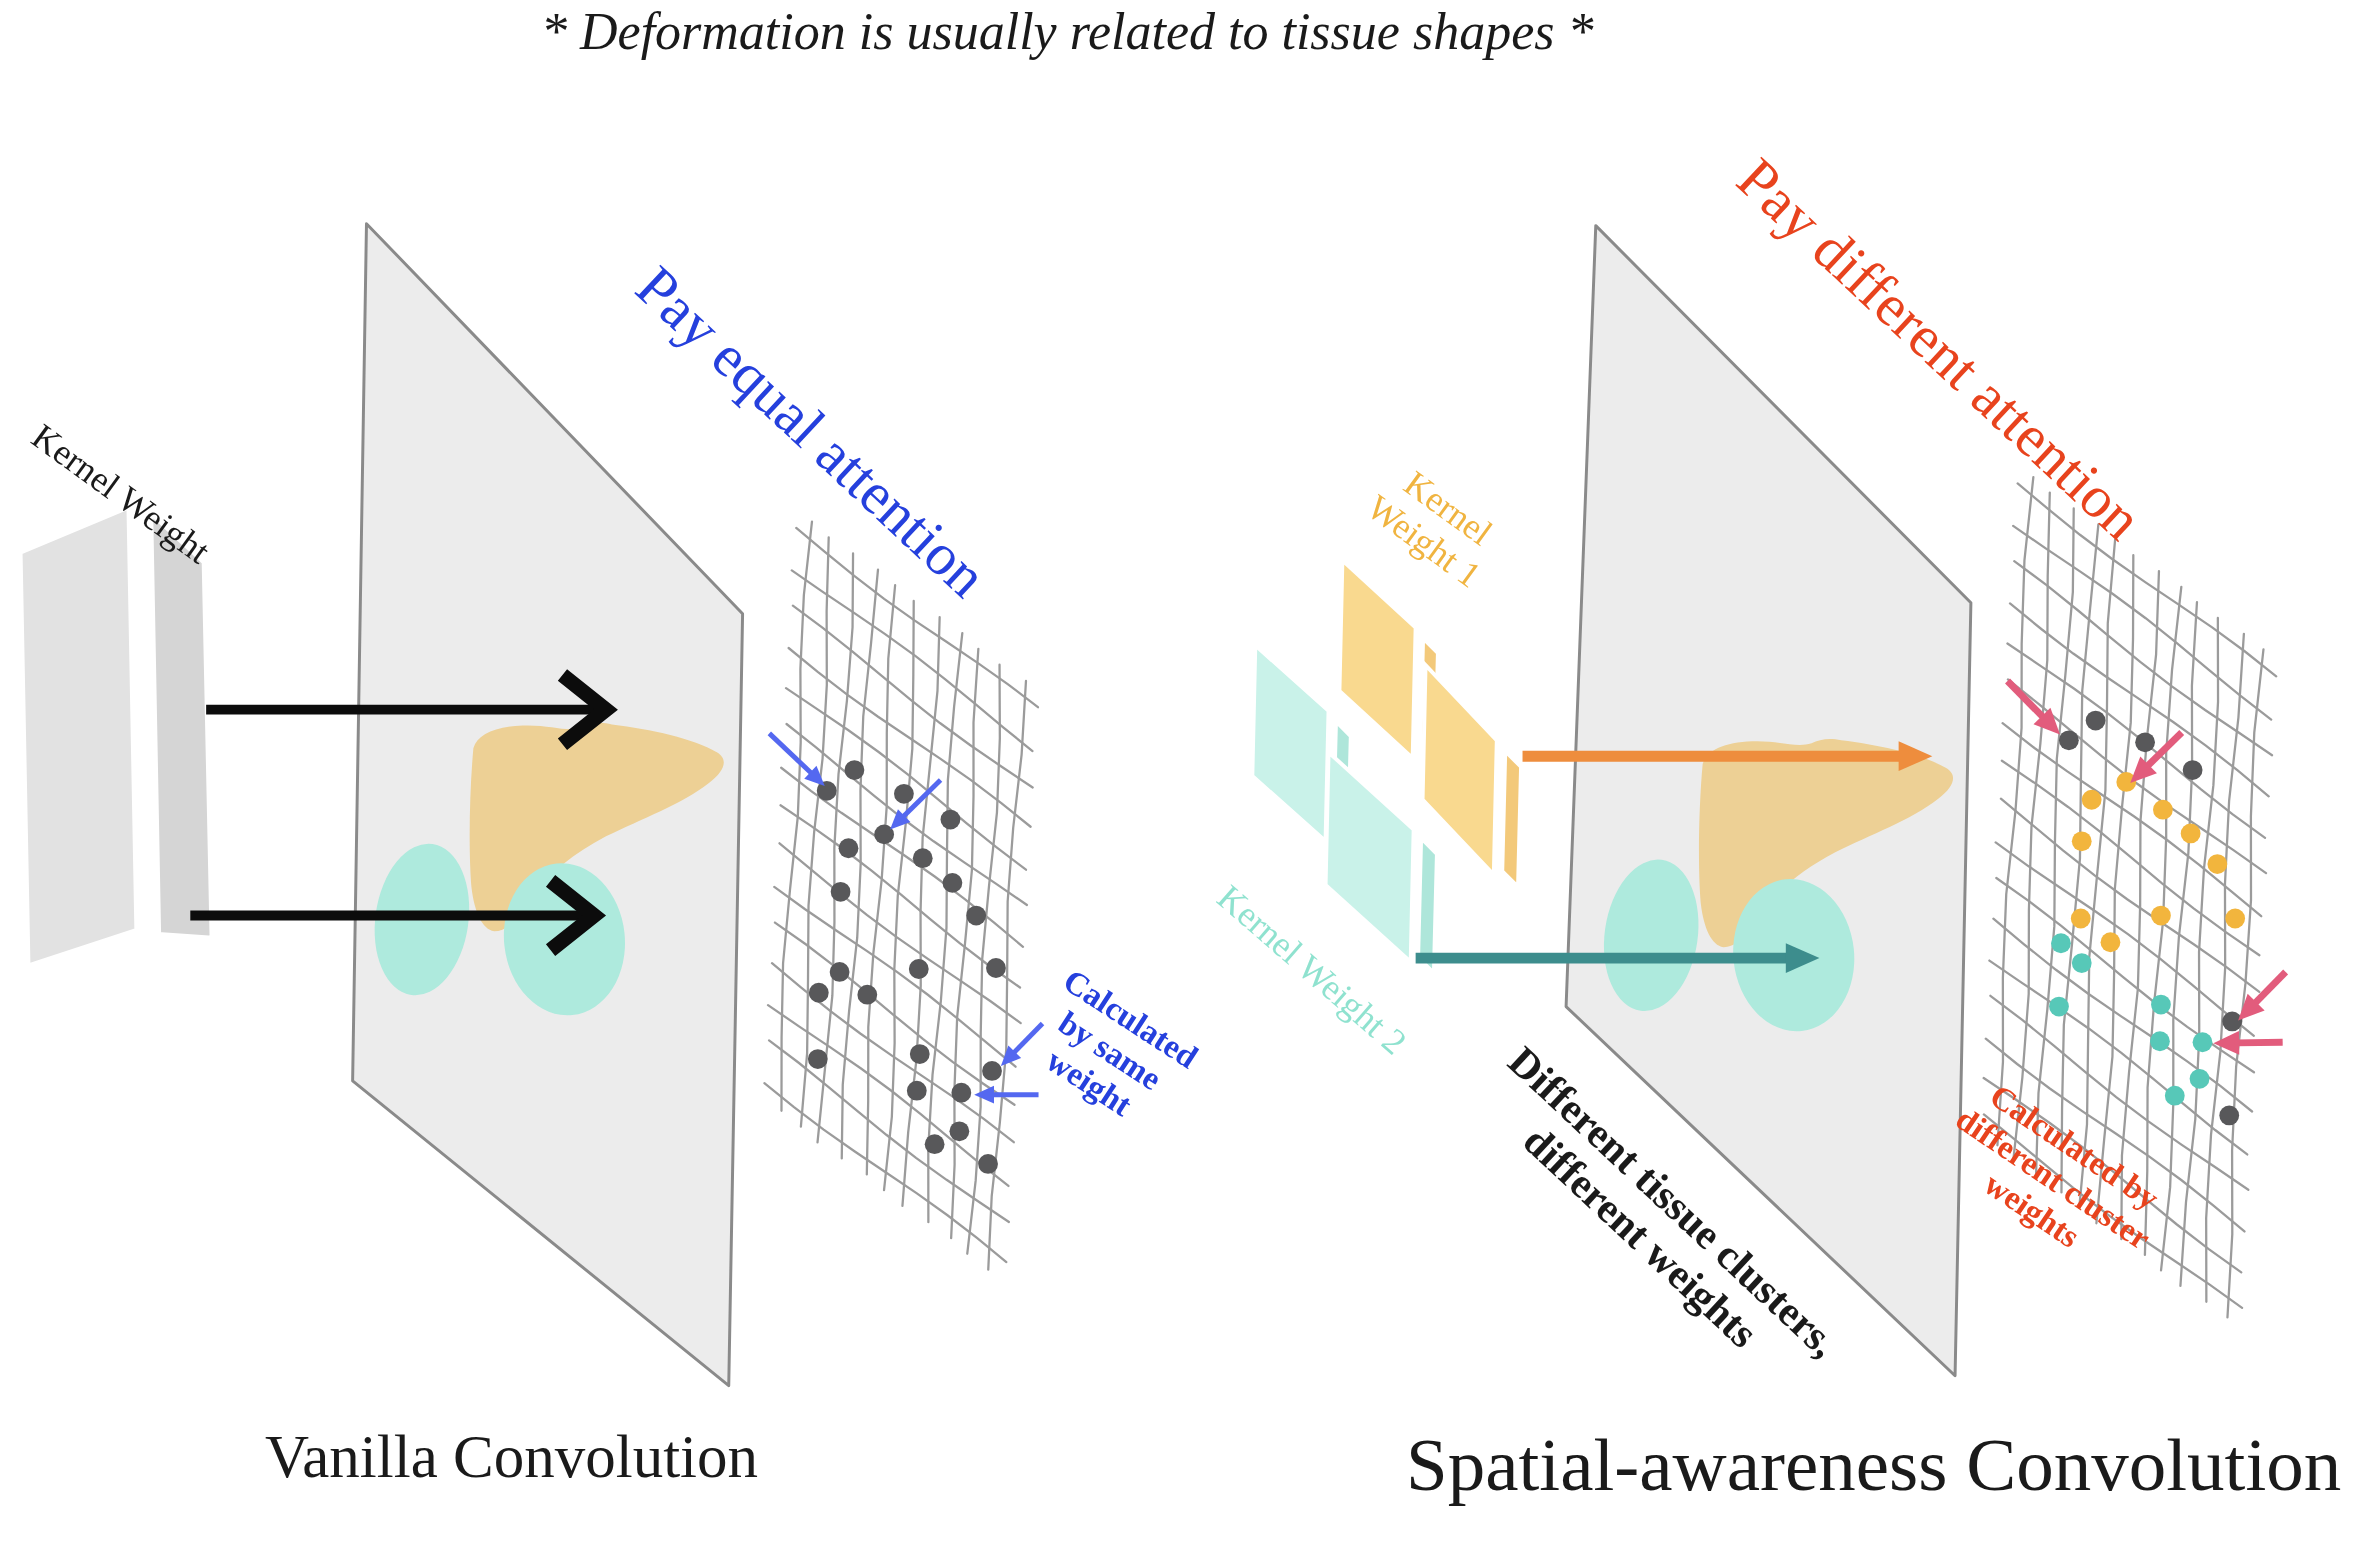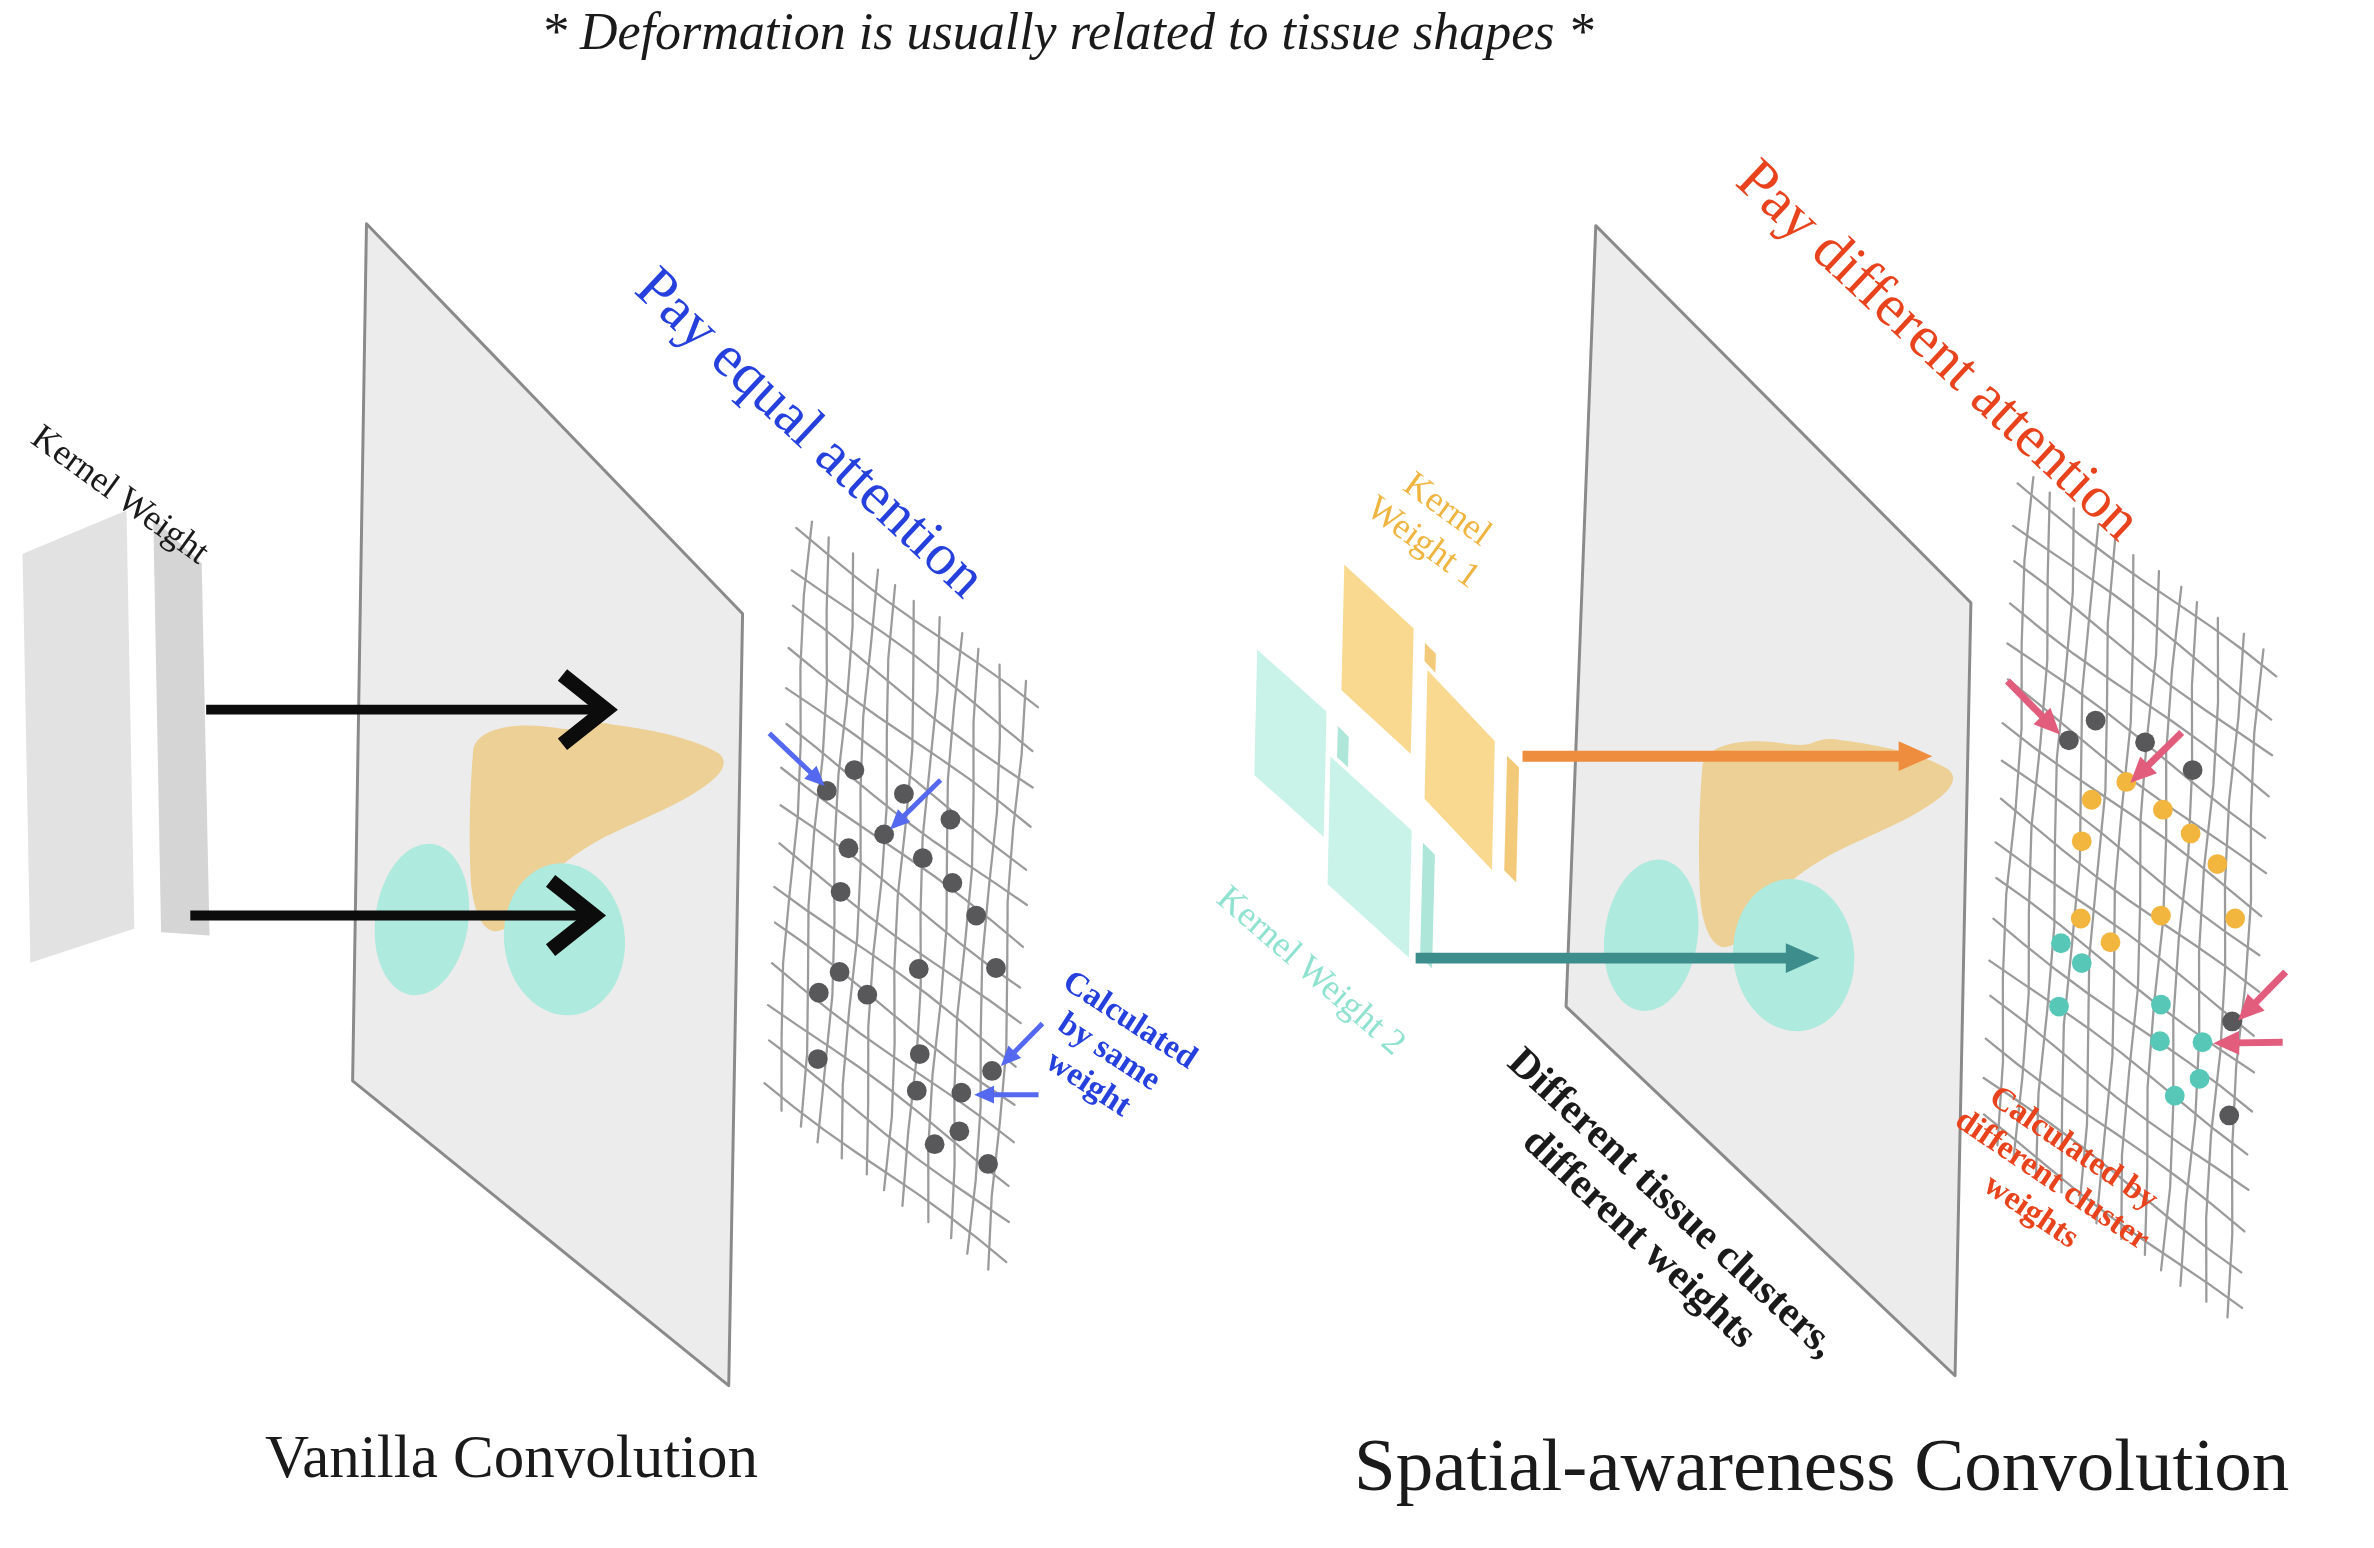--- a/index.html
+++ b/index.html
@@ -11,21 +11,21 @@
   #title{left:541px;top:2px;font-size:52px;font-style:italic;white-space:nowrap;}
   #kernel-weight-left{left:48px;top:416px;font-size:36px;transform:rotate(36deg);white-space:nowrap;}
   #pay-equal{left:669px;top:253px;font-size:59px;transform:rotate(43deg);white-space:nowrap;}
   #calc-same{left:1047px;top:943px;width:223px;font-size:33px;font-weight:bold;transform:rotate(33deg);}
   #caption-left{left:265px;top:1422px;font-size:61px;white-space:nowrap;}
   #pay-different{left:1770px;top:145px;font-size:59px;transform:rotate(43deg);white-space:nowrap;}
   #kernel1-label{left:1394px;top:444px;width:163px;font-size:36px;transform:rotate(36deg);}
   #kernel2-label{left:1236px;top:877px;font-size:36px;transform:rotate(41deg);white-space:nowrap;}
   #clusters-label{left:1505px;top:1012px;width:505px;font-size:42px;font-weight:bold;transform:rotate(43deg);}
   #calc-diff{left:1988px;top:1067px;width:233px;font-size:33px;font-weight:bold;transform:rotate(34deg);}
-  #caption-right{left:1354px;top:1422px;font-size:75px;white-space:nowrap;text-align:right;}
+  #caption-right{left:1406px;top:1422px;font-size:75px;white-space:nowrap;text-align:right;}
 </style>
 </head>
 <body>
 
 <div id="stage">
 
   <svg id="art" width="2374" height="1548" viewBox="0 0 2398 1564">
 
     <polygon points="370,226 750,620 736,1400 356,1092" fill="#ececec" stroke="#8a8a8a" stroke-width="3" stroke-linejoin="round"></polygon>
     <polygon points="1612,228 1991,609 1975,1390 1582,1017" fill="#ececec" stroke="#8a8a8a" stroke-width="3" stroke-linejoin="round"></polygon>

